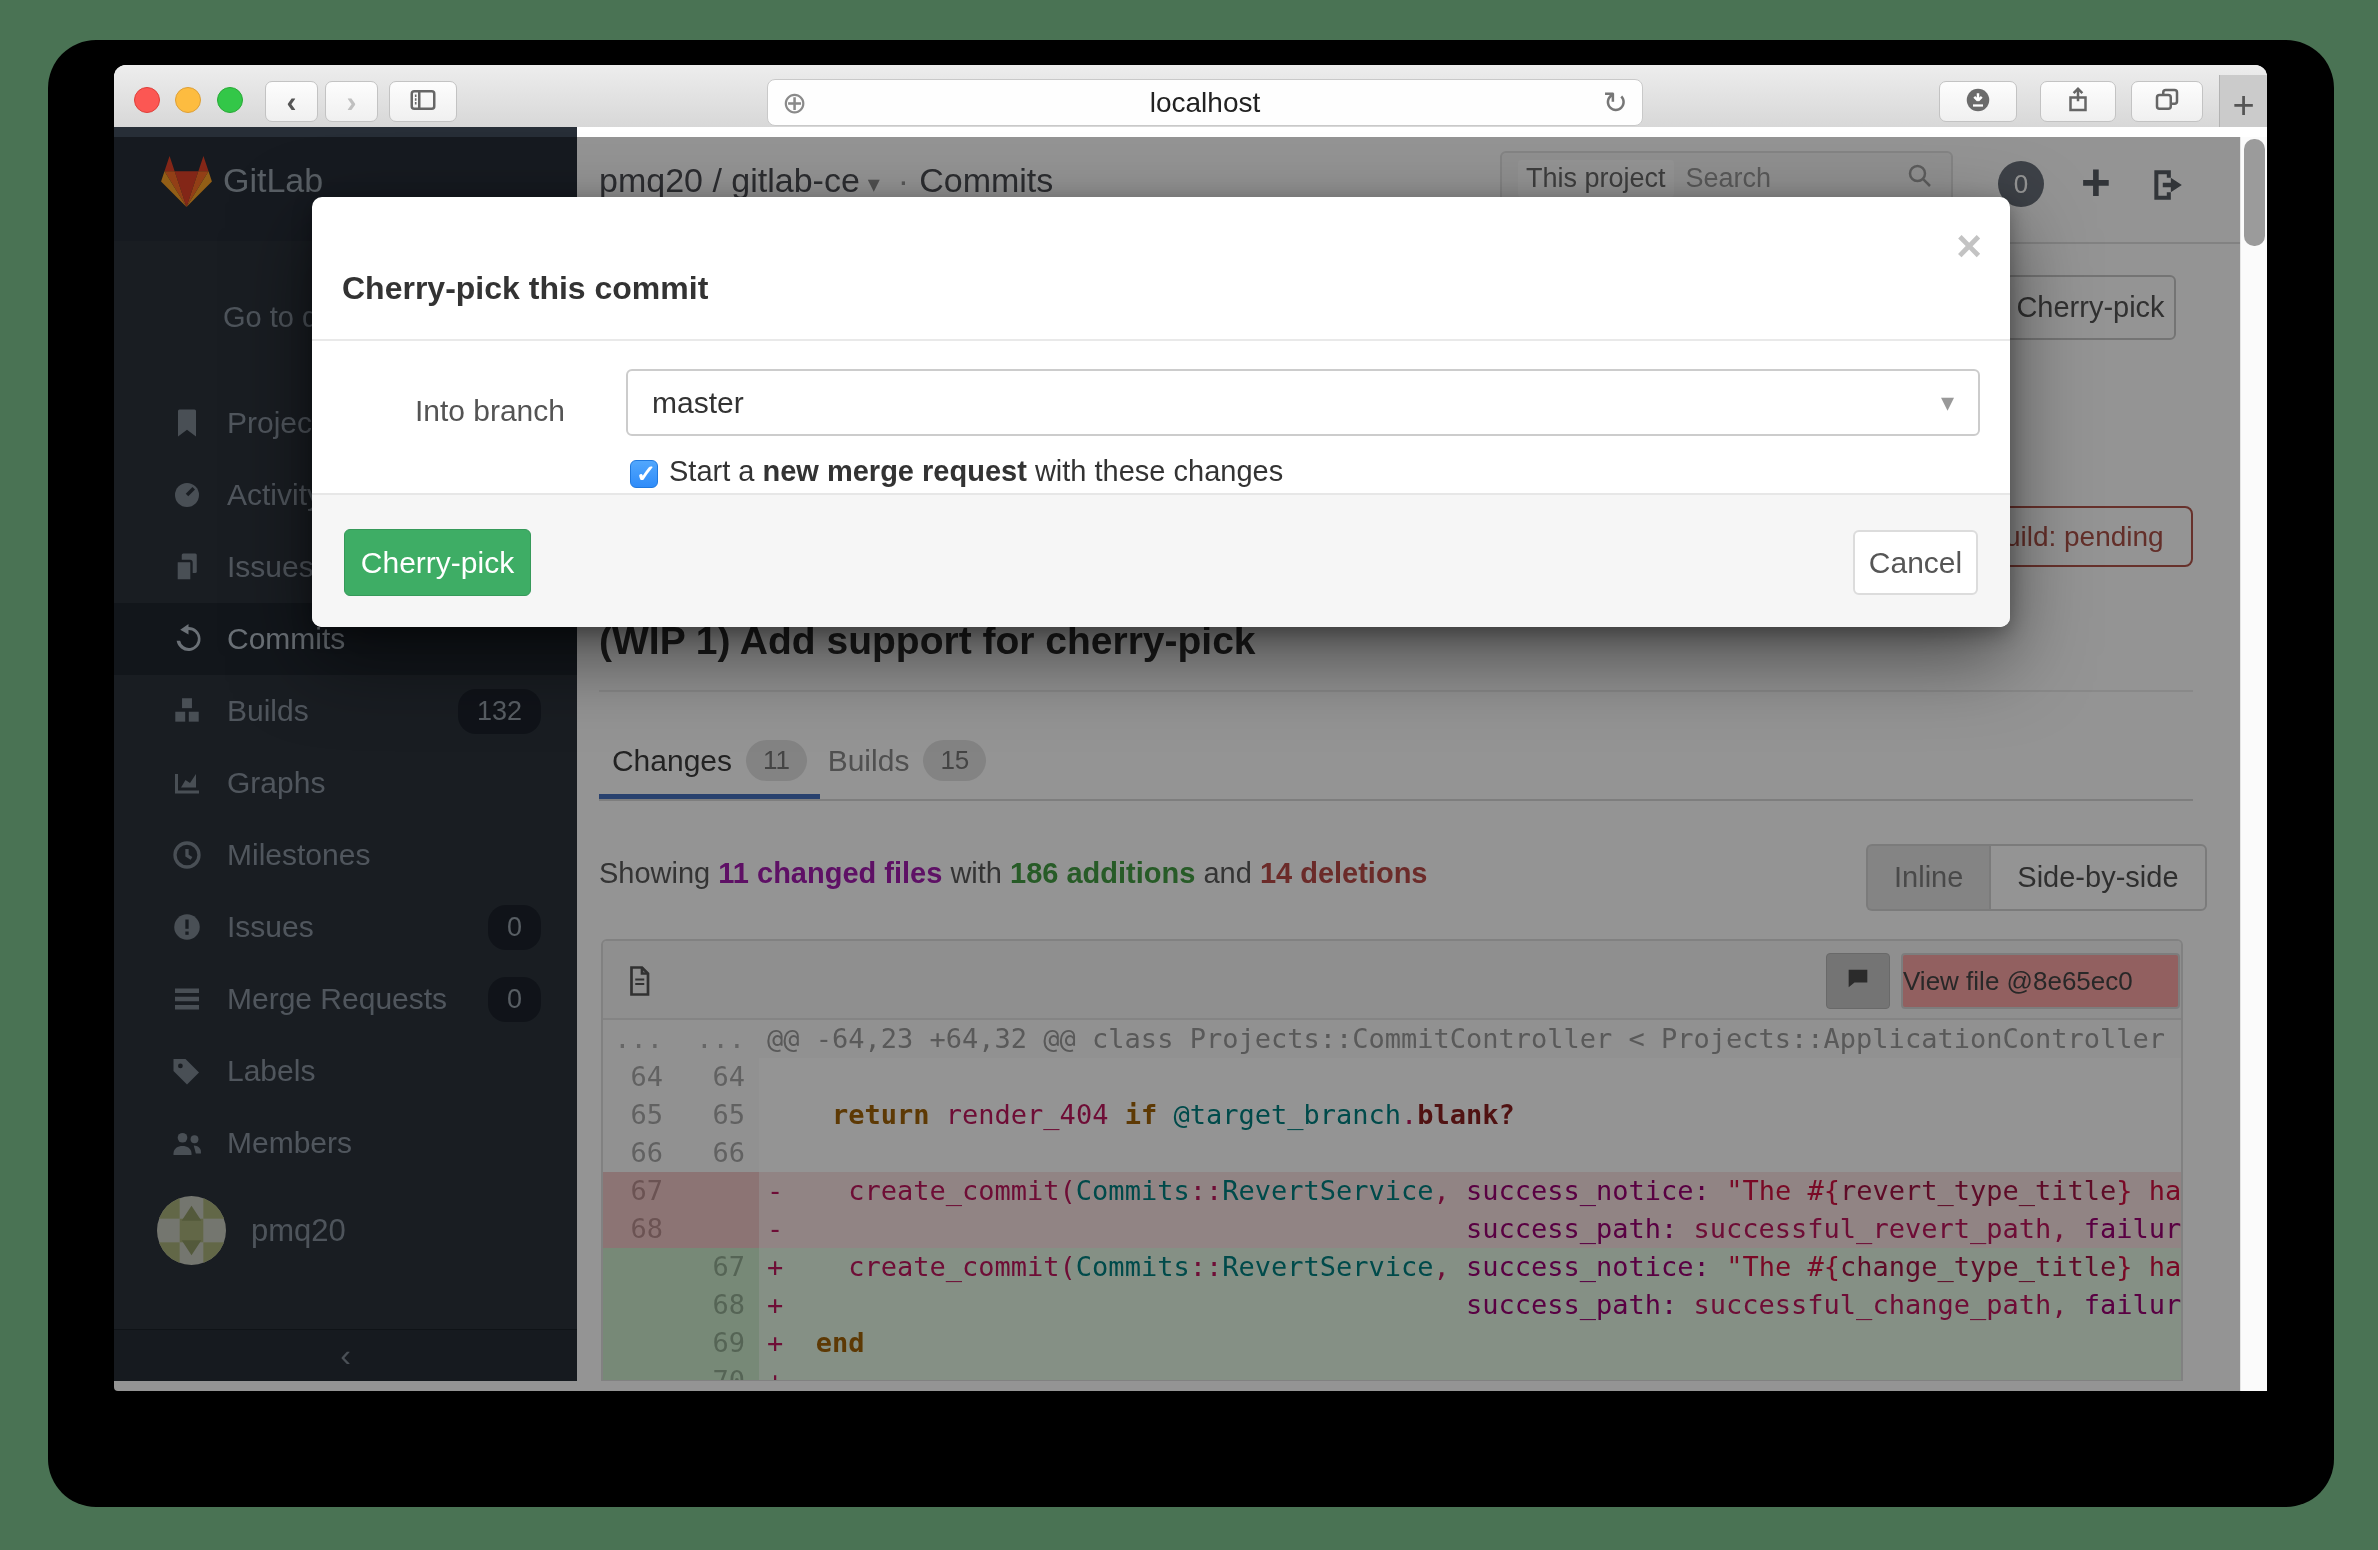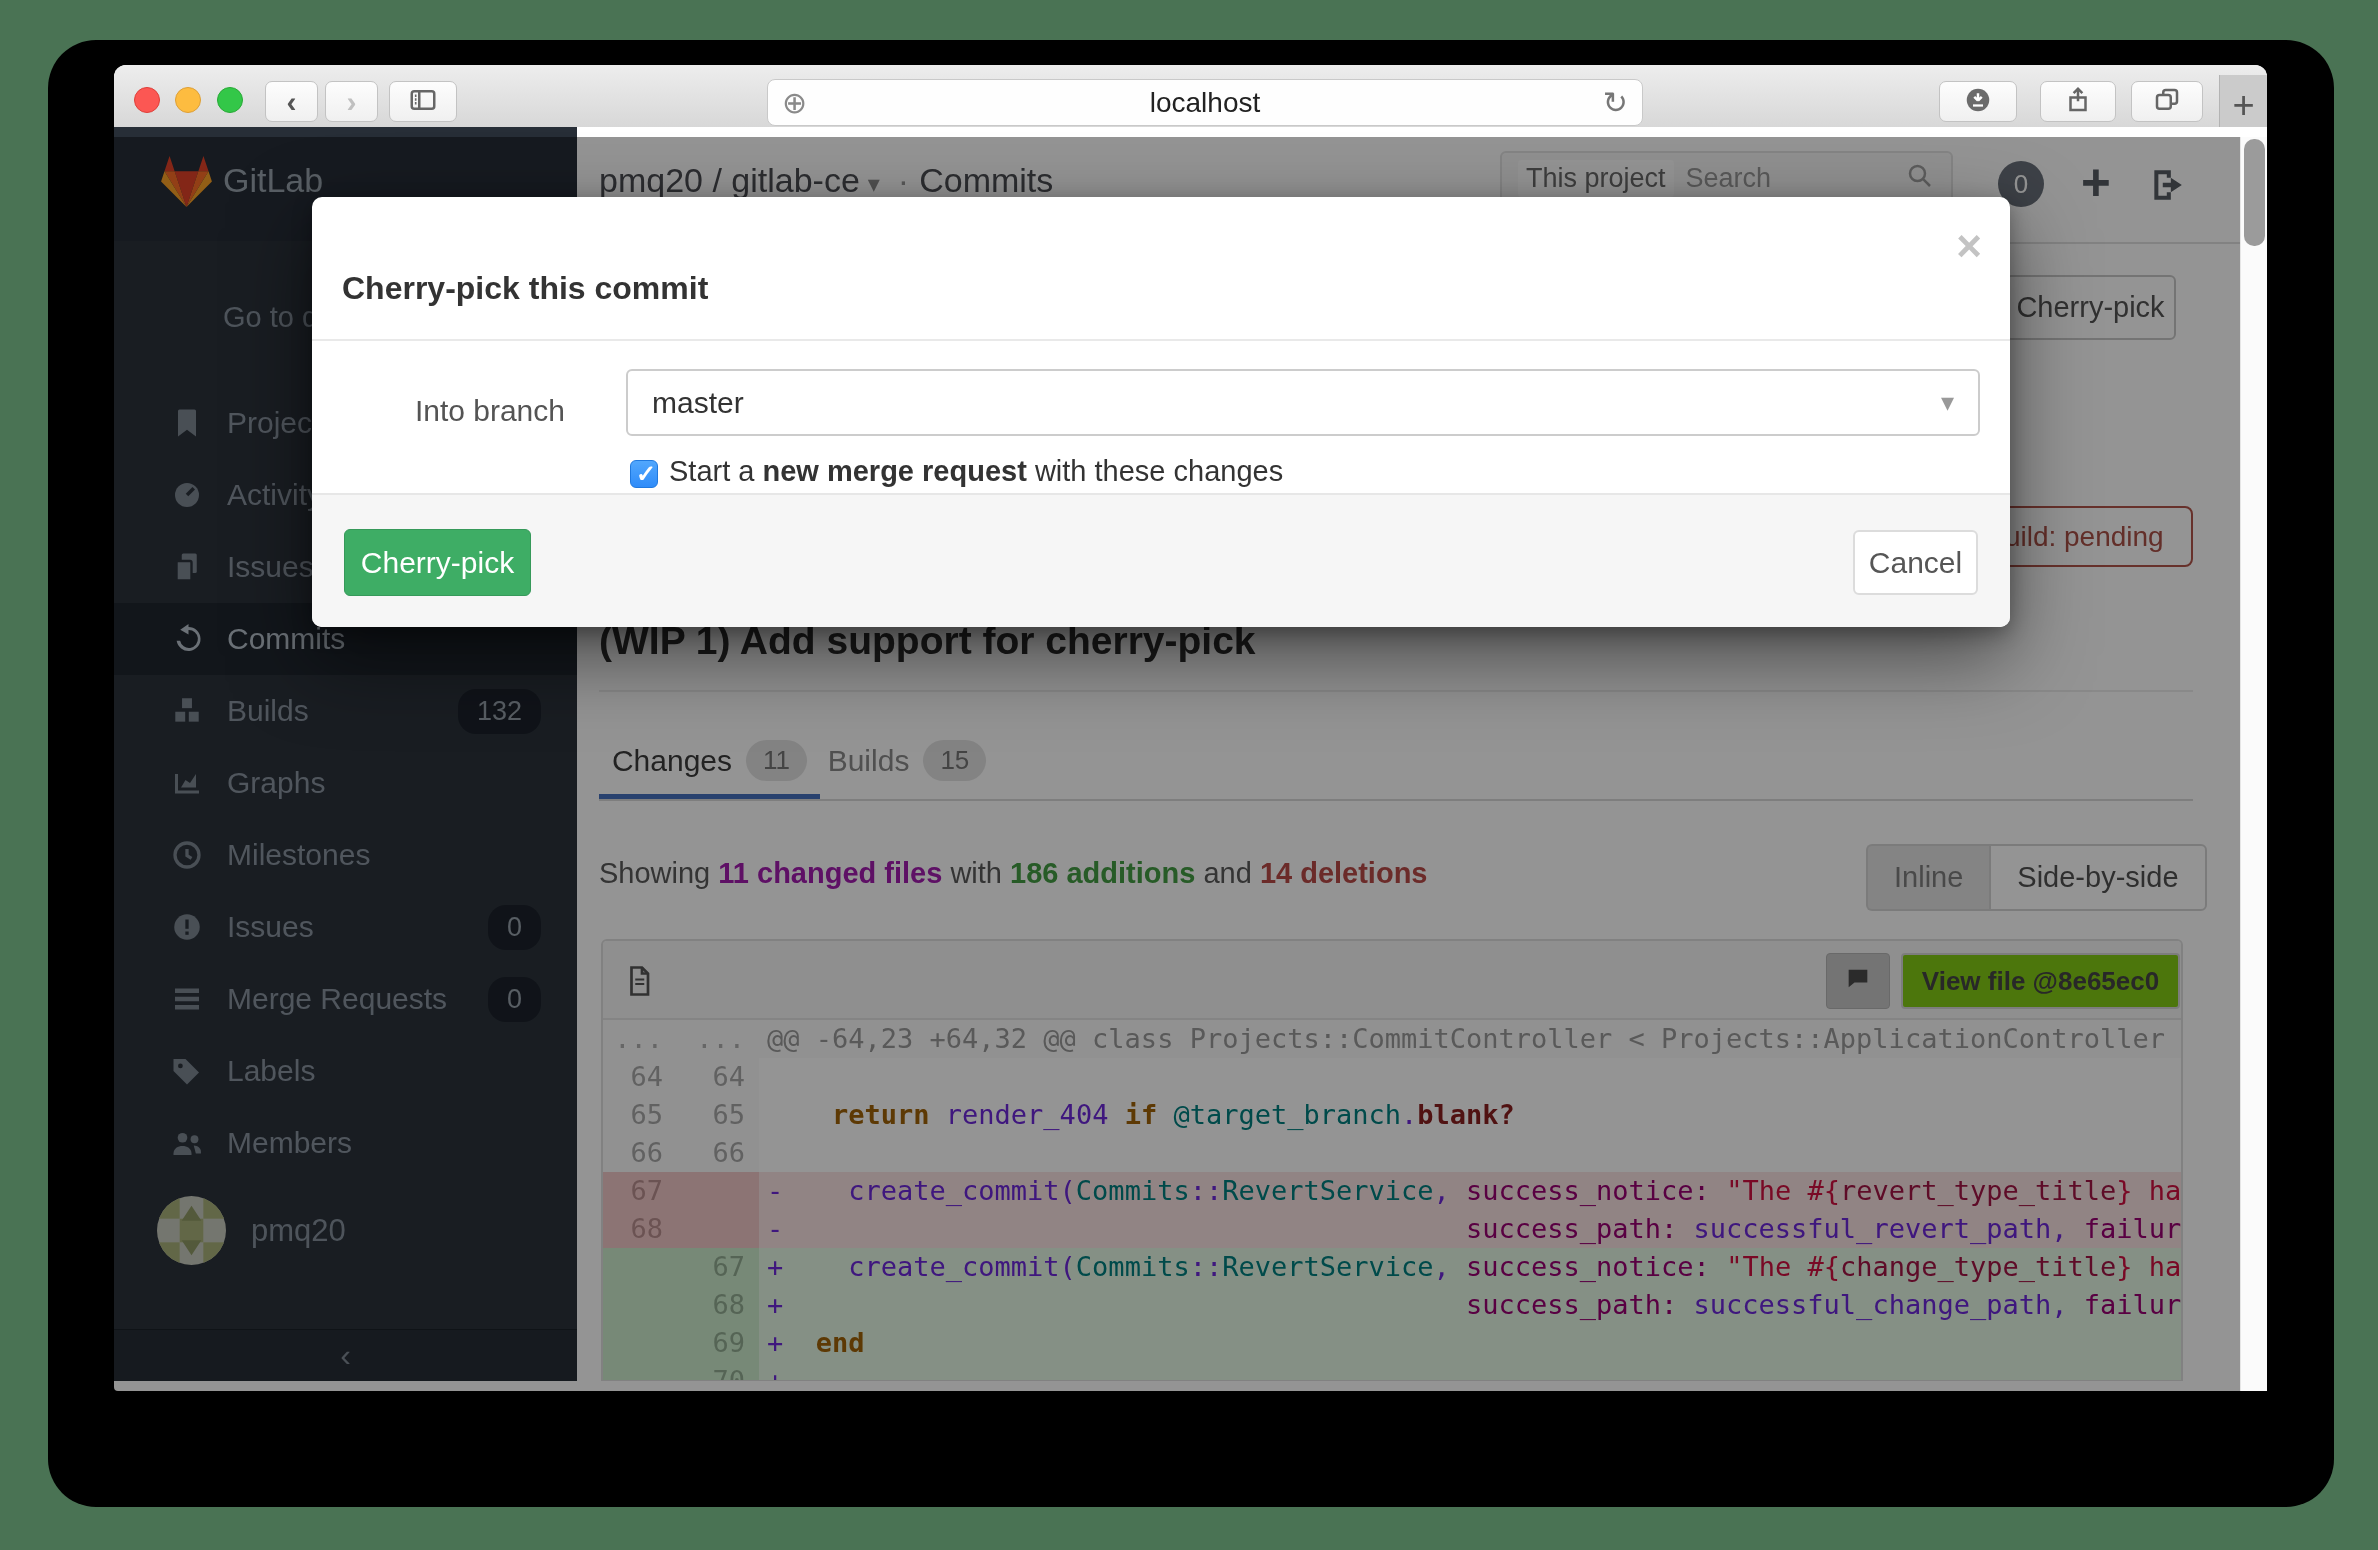--- a/index.html
+++ b/index.html
@@ -82,36 +82,36 @@
   .pending-badge{position:absolute;left:1846px;top:379px;width:233px;height:61px;border:2px solid #b2554a;border-radius:8px;color:#ab5148;font-size:28px;display:flex;align-items:center;justify-content:center;white-space:nowrap;}
 
   
   .file-box{position:absolute;left:487px;top:812px;width:1582px;height:443px;border:2px solid #dedede;border-radius:6px 6px 0 0;overflow:hidden;background:#fff;}
   .file-header{position:absolute;top:0;left:0;right:0;height:79px;background:#f7f7f7;border-bottom:2px solid #e3e3e3;}
   .file-icon{position:absolute;left:18px;top:22px;width:36px;height:36px;color:#555;}
   .file-icon svg{width:36px;height:36px;}
   .file-name{position:absolute;left:61px;top:24px;font-size:29px;color:#333;}
   .comment-btn{position:absolute;left:1223px;top:12px;width:64px;height:56px;background:#c9c9c9;border:1px solid #b5b5b5;border-radius:4px;color:#4a4a4a;display:flex;align-items:center;justify-content:center;}
   .comment-btn svg{width:28px;height:28px;}
-  .viewfile-btn{position:absolute;left:1298px;top:12px;width:279px;height:56px;background:#84cc16;border:2px solid #d8d8d8;border-radius:4px;color:#454545;font-size:26px;display:flex;align-items:center;justify-content:center;font-weight:bold;}
+  .viewfile-btn{position:absolute;left:1298px;top:12px;width:279px;height:56px;background:#fca5a5;border:2px solid #d8d8d8;border-radius:4px;color:#454545;font-size:26px;display:flex;align-items:center;}
   .diff-table{position:absolute;top:79px;left:0;right:0;font-family:"DejaVu Sans Mono",monospace;font-size:27px;}
   .diff-row{display:flex;height:38px;line-height:38px;white-space:pre;}
   .ln{flex:none;text-align:right;padding-right:14px;overflow:hidden;}
   .ln.old{width:74px;}
   .ln.new{width:82px;}
   .code{flex:1;overflow:hidden;padding-left:8px;}
   .r-context .ln{background:#fafafa;color:#a8a8a8;}
   .r-context .code{background:#fff;}
   .r-hunk .ln{background:#fafafa;color:#b0b0b0;}
   .r-hunk .code{background:#fafafa;color:#999;}
   .r-del .ln{background:#f2c9c9;color:#b98f8f;}
   .r-del .code{background:#fae3e3;}
   .r-add .ln{background:#cdeccd;color:#93ad93;}
   .r-add .code{background:#e5f8e5;}
-  .seg-plain{color:#6d28d9;}
+  .seg-plain{color:#be185d;}
   .seg-kw{color:#a16207;font-weight:700;}
   .seg-const{color:#008080;}
   .seg-var{color:#008080;}
   .seg-sym{color:#990073;}
   .seg-str{color:#d01040;}
   .seg-strv{color:#a31545;}
   .seg-meth{color:#8b1f1f;font-weight:700;}
   .seg-hunk{color:#999;}
 
   

